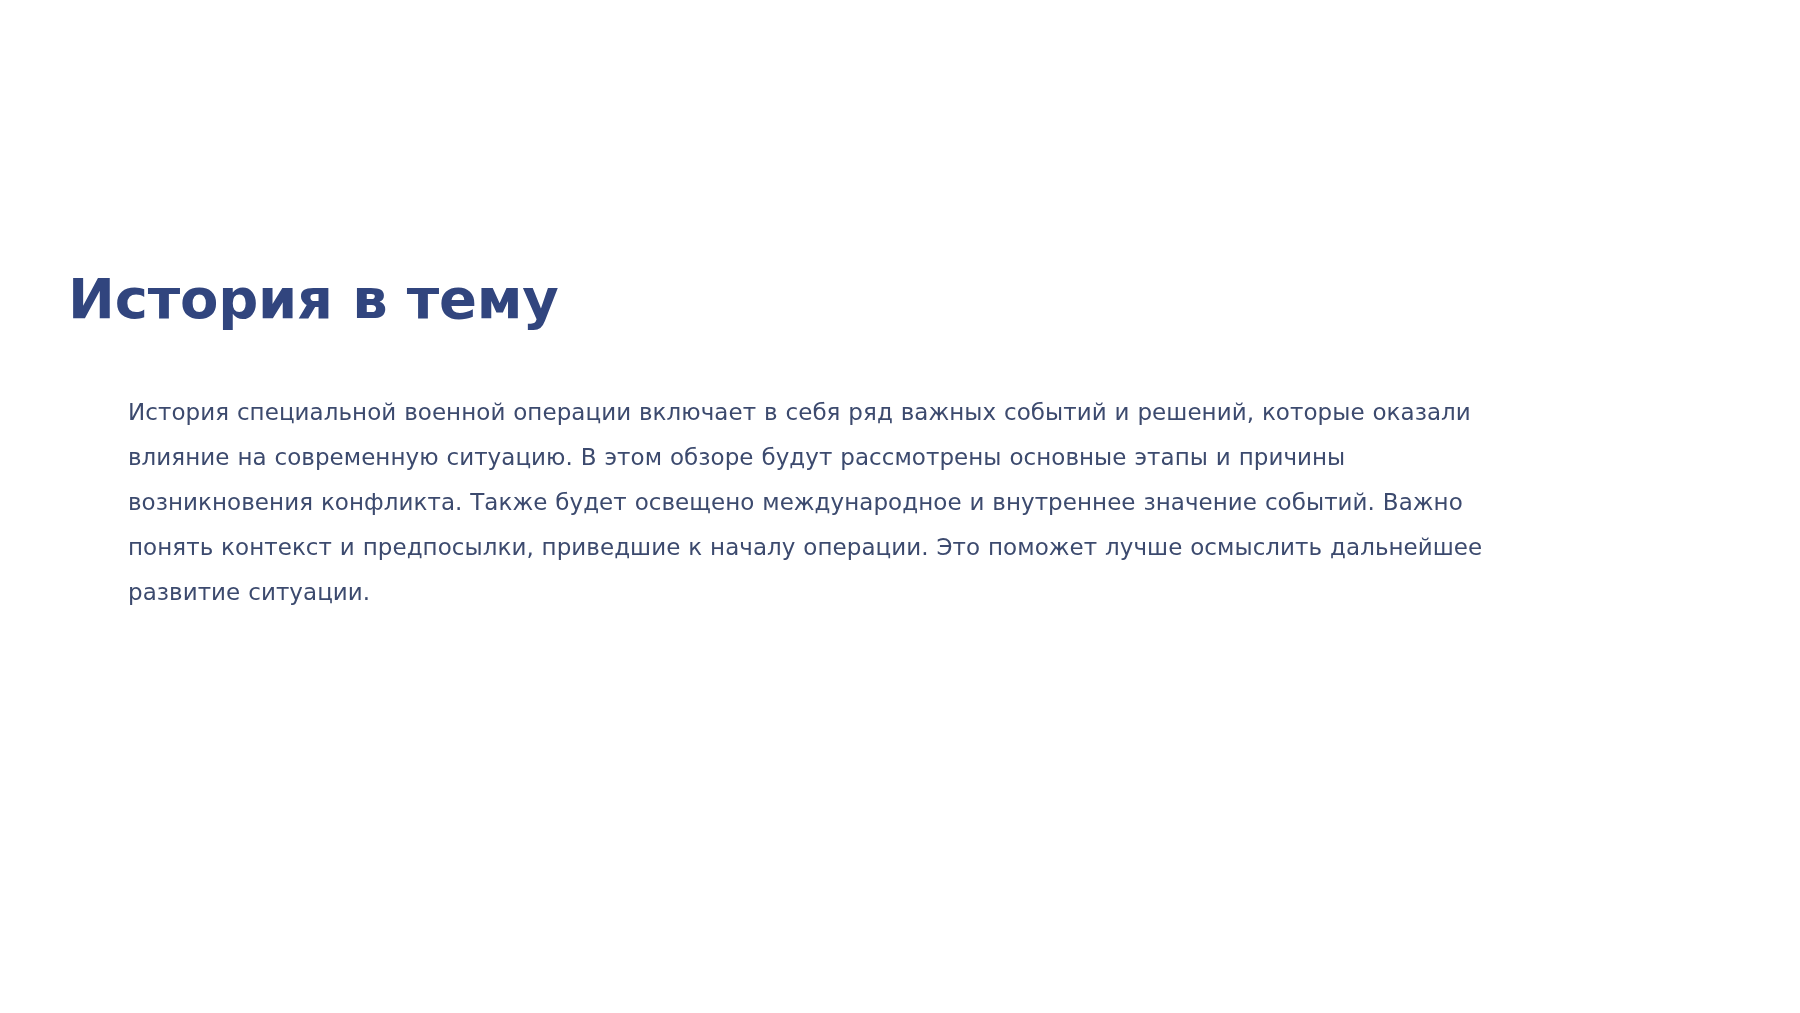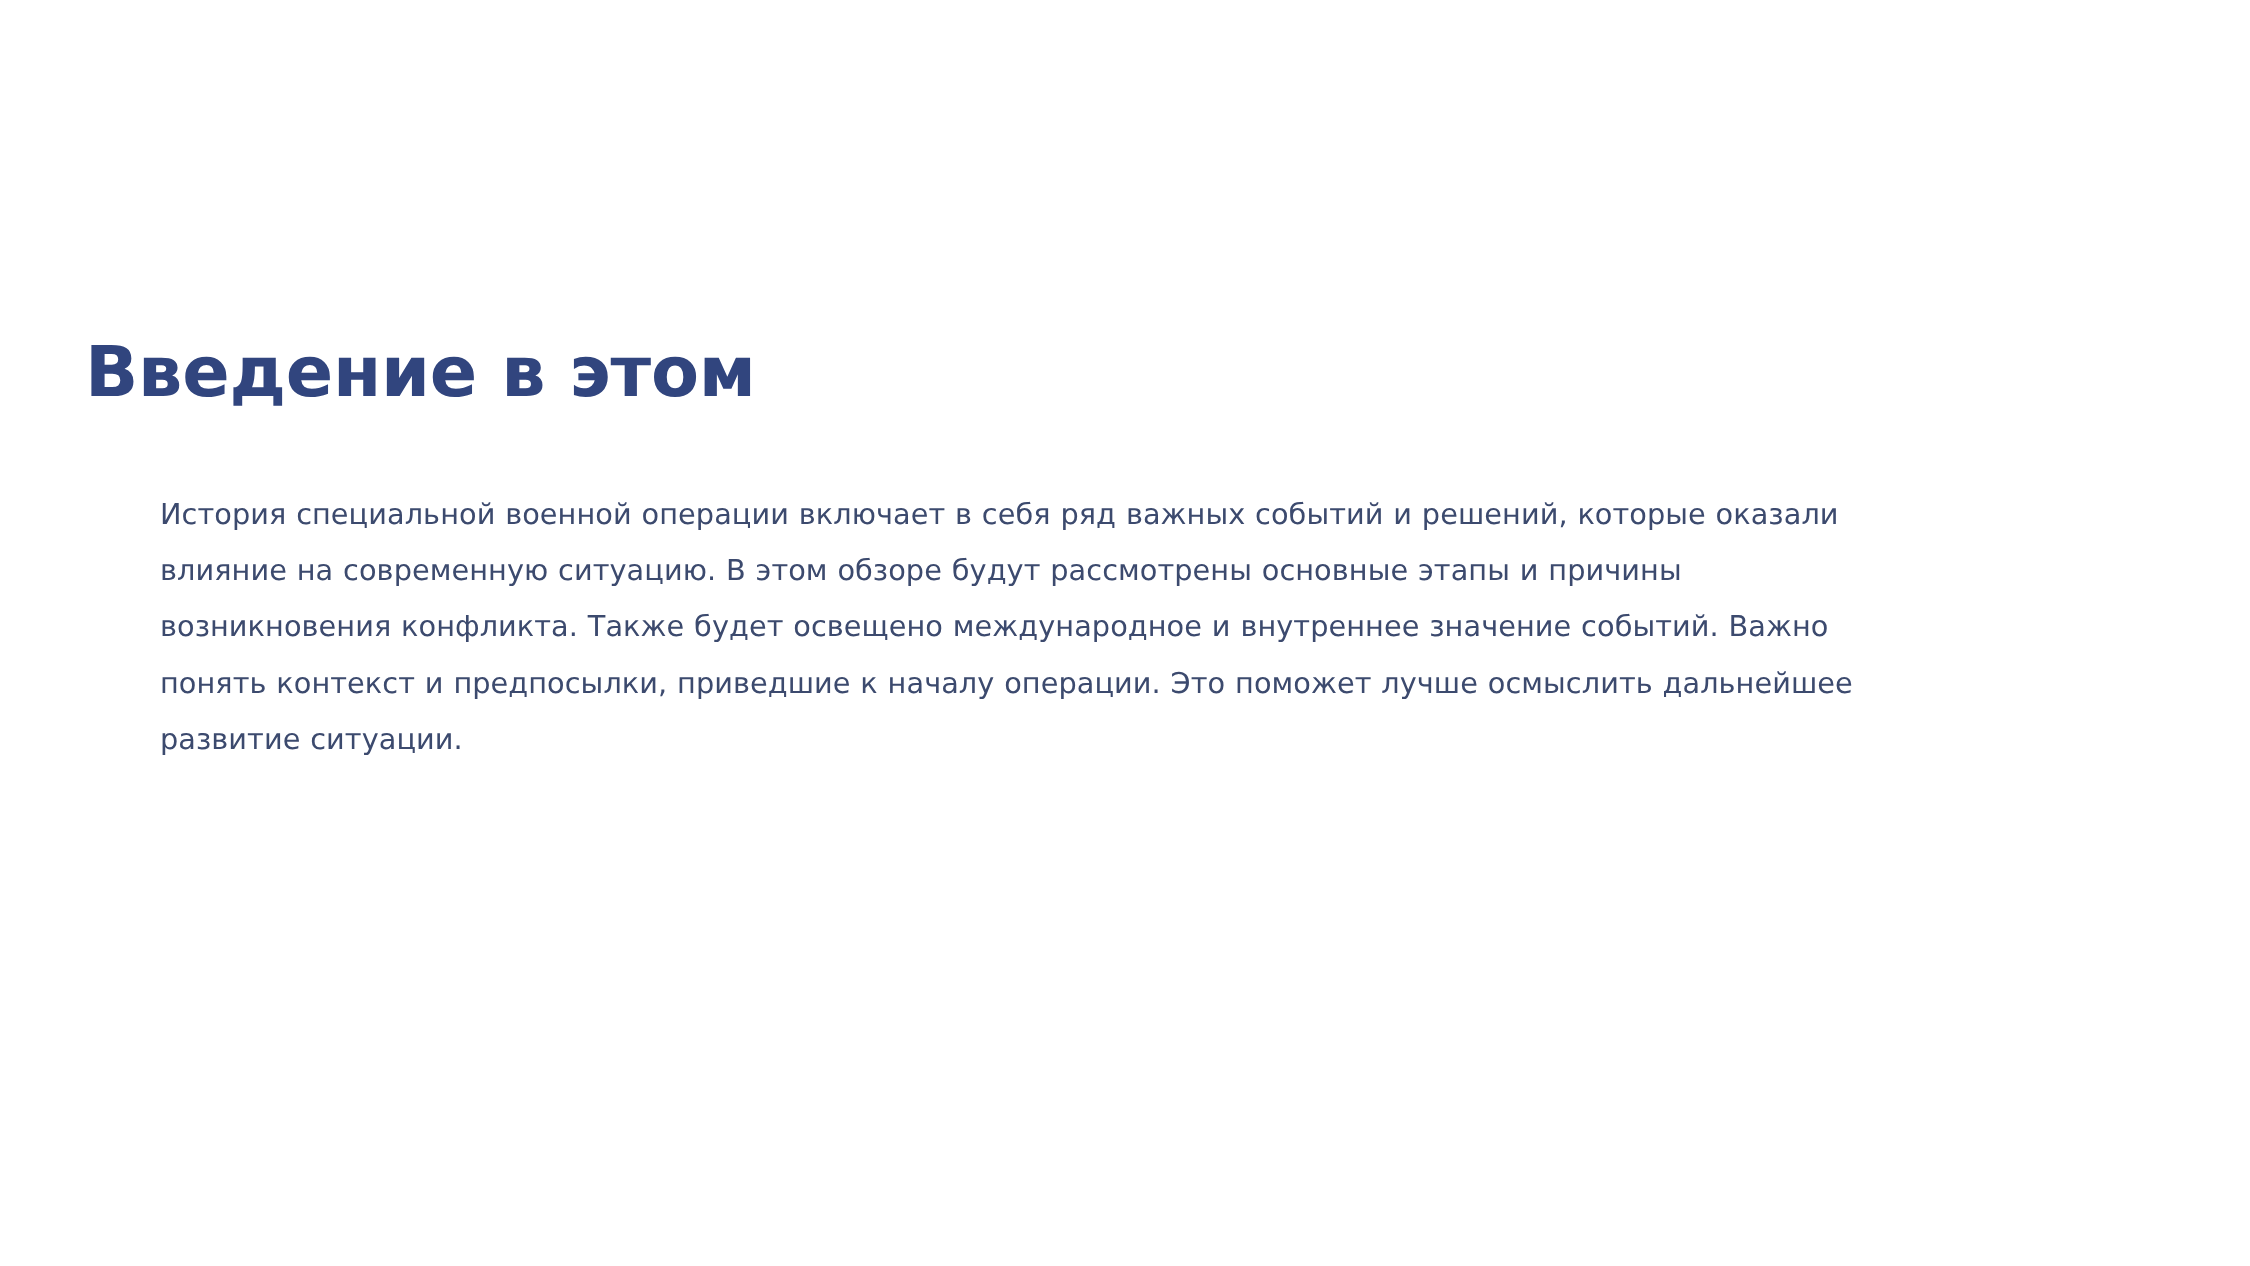--- a/index.html
+++ b/index.html
@@ -71,21 +71,21 @@
     max-width: 1400px;
   }
 </style>
 </head>
 <body>
 
 <div class="slide">
 
   <div class="slide-content">
 
-    <h1 class="slide-title">Введение в этом</h1>
+    <h1 class="slide-title">История в тему</h1>
 
     <div class="body-block">
 
       <div class="accent-bar"></div>
 
       <p class="body-text">История специальной военной операции включает в себя ряд важных событий и решений, которые оказали влияние на современную ситуацию. В этом обзоре будут рассмотрены основные этапы и причины возникновения конфликта. Также будет освещено международное и внутреннее значение событий. Важно понять контекст и предпосылки, приведшие к началу операции. Это поможет лучше осмыслить дальнейшее развитие ситуации.</p>
 
     </div>
 
   </div>

